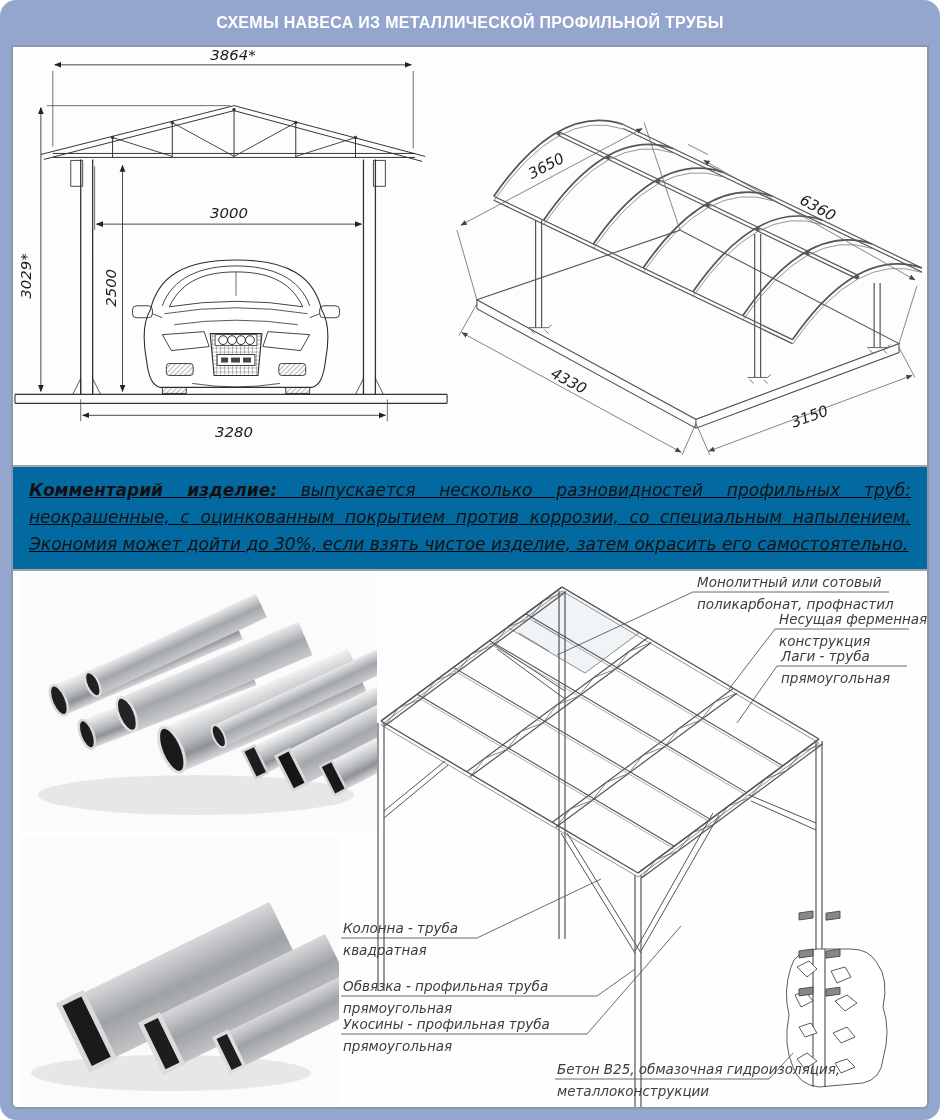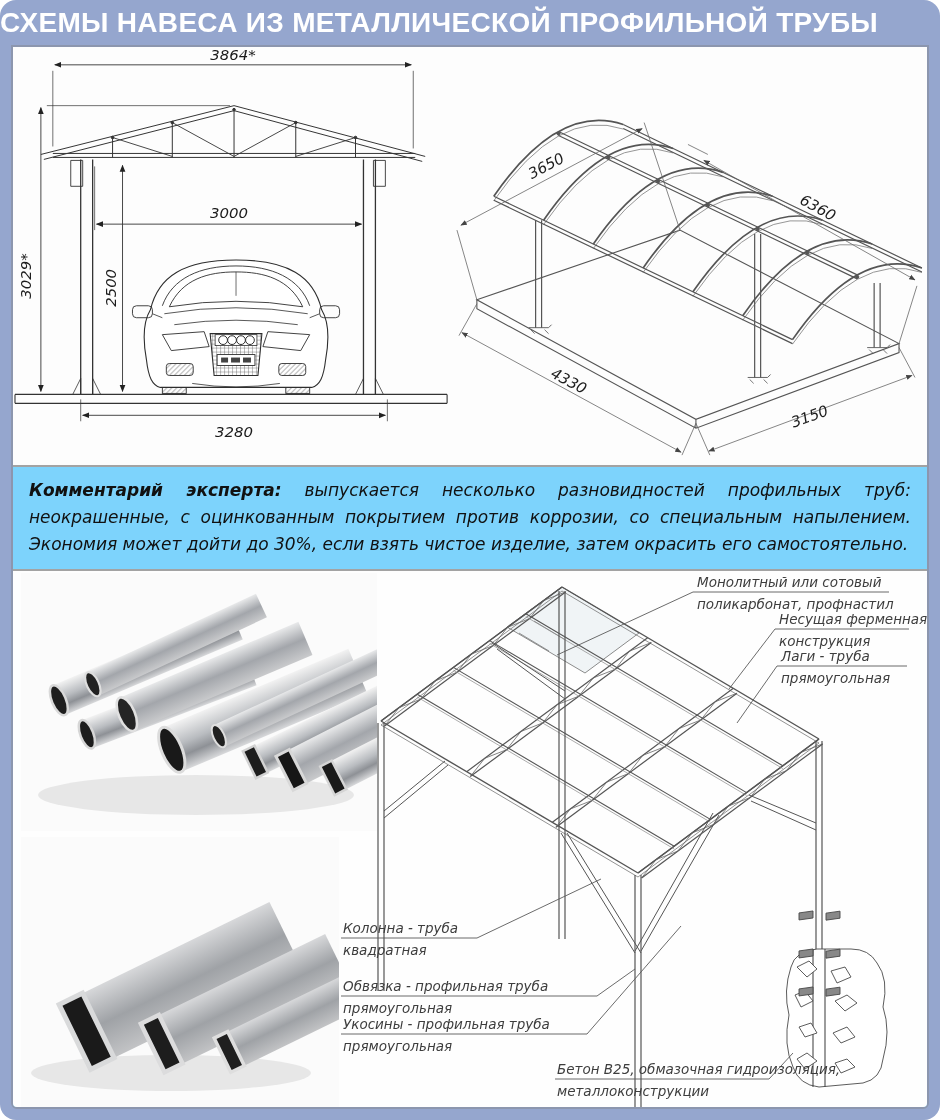--- a/index.html
+++ b/index.html
@@ -1,21 +1,21 @@
 <!DOCTYPE html>
 <html><head>
 <meta charset="utf-8">
 <style>
   html,body{margin:0;padding:0;background:#fff;}
   body{width:940px;height:1120px;overflow:hidden;font-family:"DejaVu Sans",sans-serif;}
   .page{position:relative;width:940px;height:1120px;background:#95a6ce;border-radius:16px;box-sizing:border-box;}
-  .hdr{height:45px;line-height:45px;text-align:left;color:#fff;font-weight:bold;
-       font-size:28px;font-family:"Liberation Sans","DejaVu Sans",sans-serif;letter-spacing:.3px;}
-  .content{position:absolute;left:11px;right:11px;top:45px;bottom:11px;background:#7dd3fc;
-       border:2px solid #8c96ae;border-radius:0 0 6px 6px;overflow:hidden;}
+  .hdr{height:45px;line-height:45px;text-align:center;color:#fff;font-weight:bold;
+       font-size:16px;font-family:"Liberation Sans","DejaVu Sans",sans-serif;letter-spacing:.3px;}
+  .content{position:absolute;left:11px;right:11px;top:45px;bottom:11px;background:#0369a1;
+       border:2px solid #8c96ae;border-radius:0 0 6px 6px;overflow:hidden;text-decoration:underline;}
   .drawrow{height:418px;border-bottom:2px solid #a3a3a3;display:flex;background:#fdfdfd;}
   .drawrow svg{display:block;}
   .comment{height:92px;border-bottom:2px solid #a3a3a3;padding:10px 16px 0 16px;box-sizing:content-box;
        font-style:italic;font-size:17px;line-height:1.58;color:#111;text-align:justify;}
   .comment b{font-weight:bold;}
   .bottom{position:relative;height:541px;background:#fefefe;padding-left:16px;}
   .photo{position:absolute;background:#fbfbfb;}
   .framewrap{position:absolute;left:316px;top:0;}
   text.dim{font-size:15px;font-style:italic;fill:#1c1c1c;font-family:"DejaVu Sans",sans-serif;}
   text.callout{font-size:13.5px;font-style:italic;fill:#3d3d3d;font-family:"DejaVu Sans",sans-serif;}
@@ -184,21 +184,21 @@
           </g>
         </g>
         <text class="dim" x="100" y="122" text-anchor="middle" transform="rotate(-28 100 122)">3650</text>
         <text class="dim" x="368" y="164" text-anchor="middle" transform="rotate(29 368 164)">6360</text>
         <text class="dim" x="118" y="338" text-anchor="middle" transform="rotate(28 118 338)">4330</text>
         <text class="dim" x="364" y="374" text-anchor="middle" transform="rotate(-20 364 374)">3150</text>
       </svg>
     </div>
 
     <div class="comment">
-      <b>Комментарий эксперта:</b><span> выпускается несколько разновидностей профильных труб: неокрашенные, с оцинкованным покрытием против коррозии, со специальным напылением. Экономия может дойти до 30%, если взять чистое изделие, затем окрасить его самостоятельно.</span>
+      <b>Комментарий изделие:</b><span> выпускается несколько разновидностей профильных труб: неокрашенные, с оцинкованным покрытием против коррозии, со специальным напылением. Экономия может дойти до 30%, если взять чистое изделие, затем окрасить его самостоятельно.</span>
     </div>
 
     <div class="bottom">
 
       <svg class="photo" style="left:8px;top:2px;" width="356" height="258" viewBox="0 0 356 258">
         <defs>
           <linearGradient id="met1" x1="0" y1="0" x2="0" y2="1">
             <stop offset="0" stop-color="#f2f2f2"></stop>
               <stop offset="0.45" stop-color="#b9bcc0"></stop>
             <stop offset="0.7" stop-color="#8e9196"></stop>

